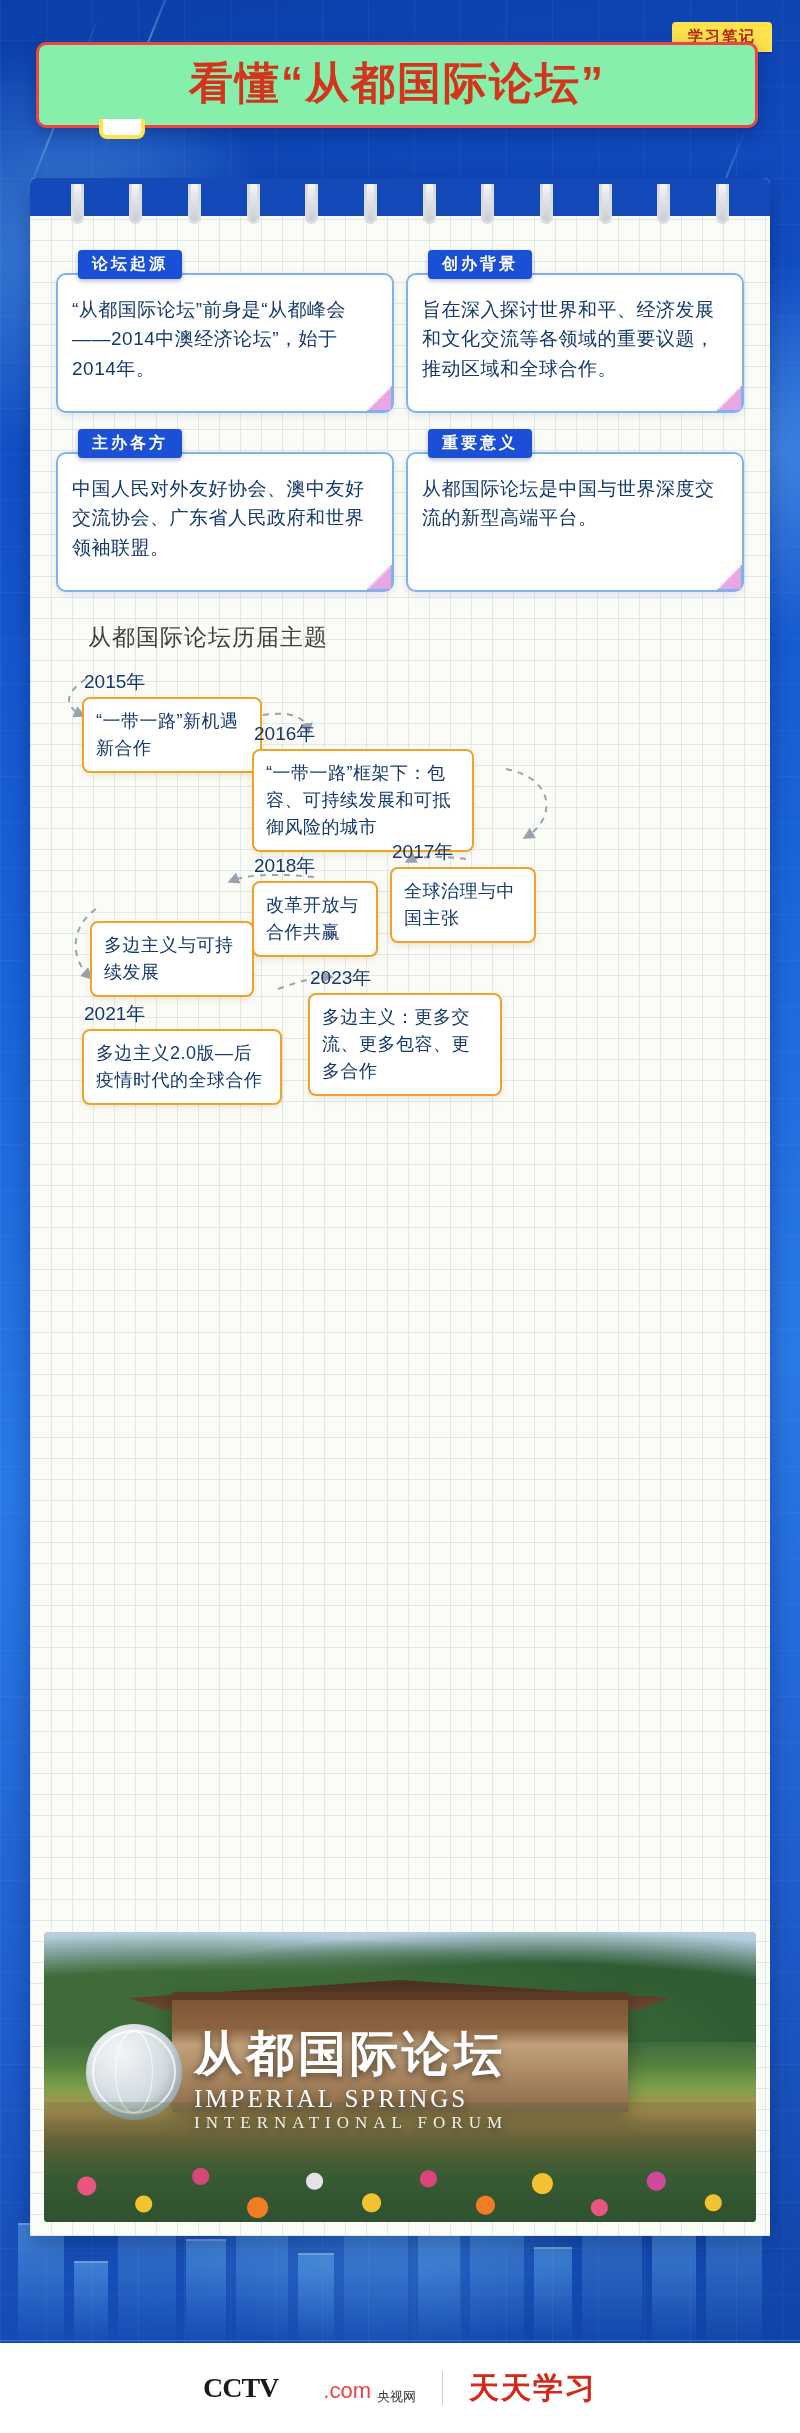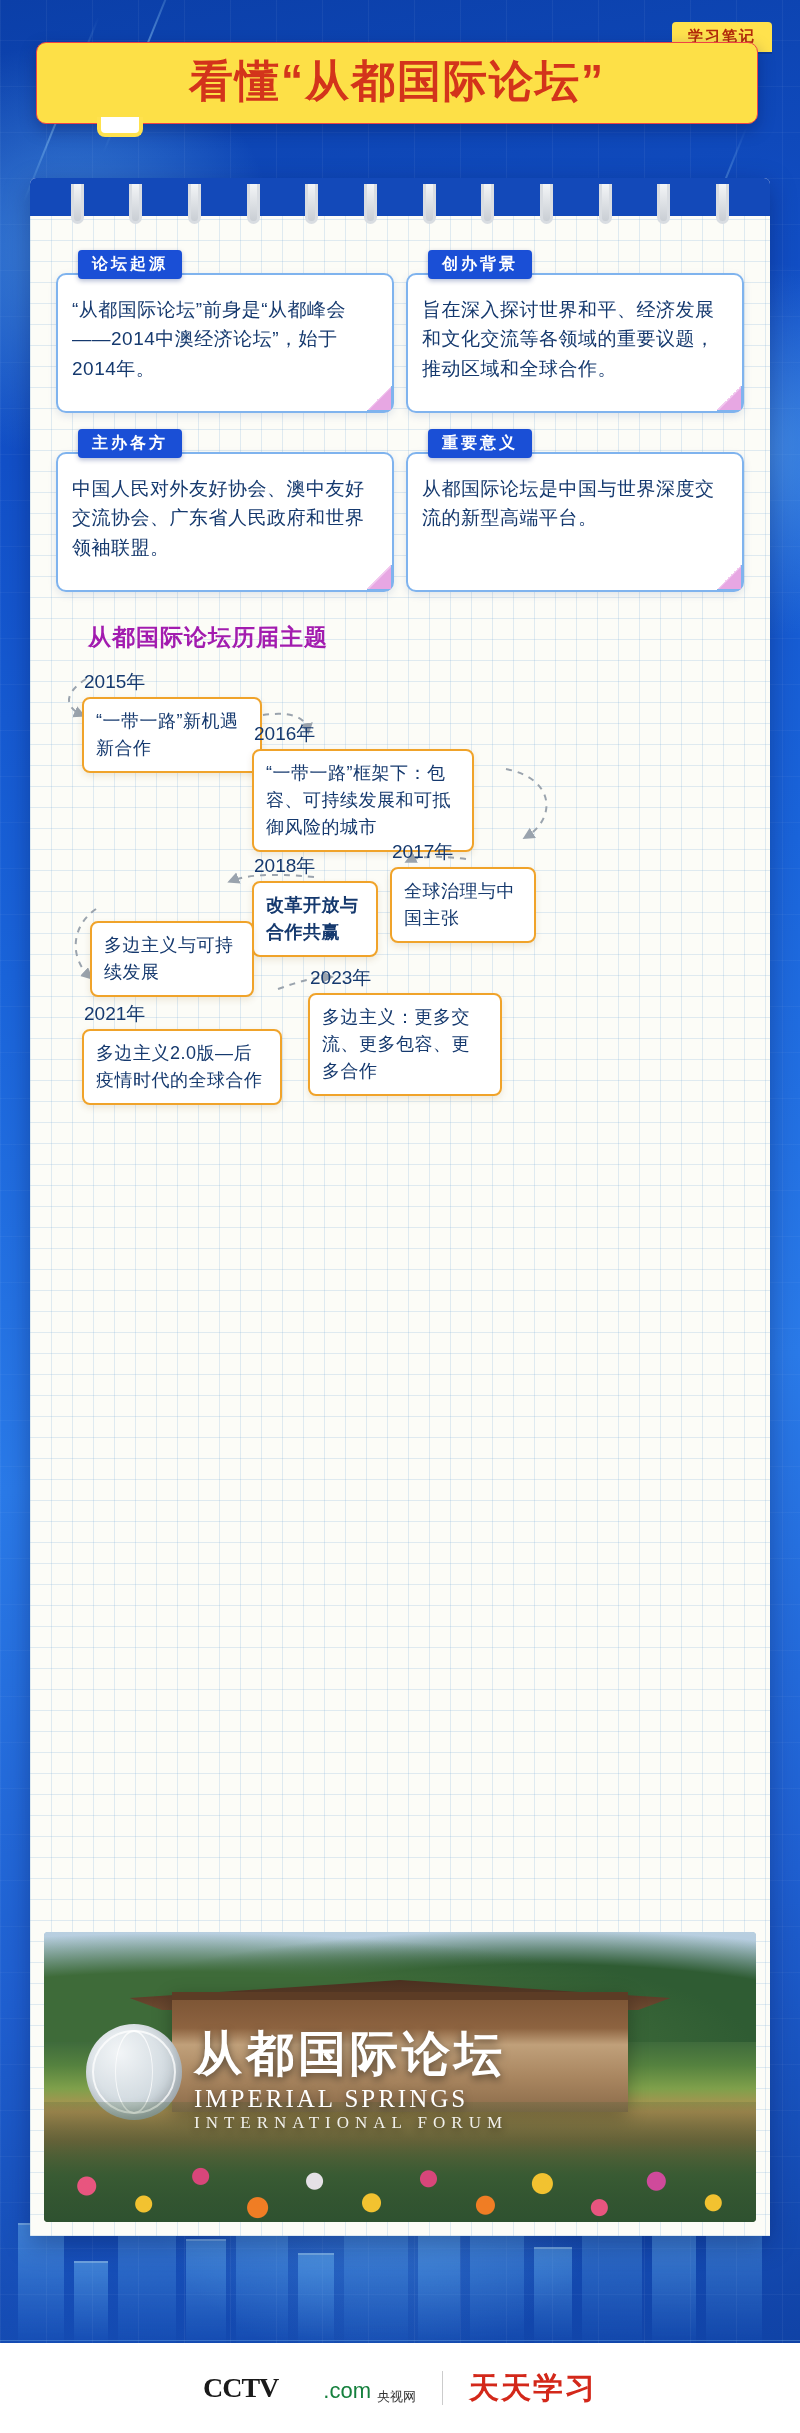--- a/index.html
+++ b/index.html
@@ -55,22 +55,22 @@
     background: #ffe24d;
     color: #b3290a;
     font-size: 15px; font-weight: bold;
     letter-spacing: 2px;
     padding: 5px 16px 6px;
     border-radius: 4px 4px 0 0;
     box-shadow: 0 2px 0 rgba(0,0,0,.15);
   }
   .title-box {
     position: absolute; left: 36px; top: 42px; right: 42px;
-    background: #fde047;
-    border: 1px solid #ef4444;
+    background: #86efac;
+    border: 3px solid #ef4444;
     border-radius: 10px;
     padding: 14px 10px 18px;
     text-align: center;
     box-shadow: 0 6px 16px rgba(0,20,80,.35);
   }
   .title-box .title {
     font-size: 44px;
     font-weight: bold;
     color: #d3341b;
     letter-spacing: 2px;
@@ -161,23 +161,23 @@
     position: absolute; right: 0; bottom: 0;
     width: 0; height: 0;
     border-left: 22px solid transparent;
     border-bottom: 22px solid #e7a7e3;
   }
   .card-h { min-height: 140px; }
 
   
   .themes { position: relative; margin-top: 12px; padding: 0 26px 0; }
   .themes-title {
-    color: #a21caf;
+    color: #404040;
     font-size: 23px;
-    font-weight: bold;
+    font-weight: normal;
     letter-spacing: 1px;
     margin: 30px 0 6px 32px;
   }
   .theme-area { position: relative; height: 420px; }
   .yearlabel {
     position: absolute;
     font-size: 19px;
     color: #15396e;
     font-weight: 500;
   }
@@ -262,21 +262,21 @@
   .photo-text .en2 { font-size: 17px; letter-spacing: 6px; font-family: "Liberation Serif", serif; opacity: .9; }
 
   
   .footer {
     position: absolute; left: 0; right: 0; bottom: 0; height: 90px;
     background: #fff;
     display: flex; align-items: center; justify-content: center; gap: 26px;
   }
   .cctv { display: flex; align-items: flex-end; gap: 6px; }
   .cctv .mark { font-size: 28px; font-weight: bold; color: #1a1a1a; font-family: "Liberation Serif", serif; letter-spacing: -1px; }
-  .cctv .dotcom { font-size: 22px; color: #15803d; margin-left: 39px; }
+  .cctv .dotcom { font-size: 22px; color: #ef4444; margin-left: 39px; }
   .cctv .cn { font-size: 13px; color: #333; line-height: 1.1; }
   .divider-v { width: 1px; height: 34px; background: #ccc; }
   .brand { font-size: 30px; font-weight: bold; color: #d3281a; letter-spacing: 2px; }
 </style>
 </head>
 <body>
 
 <div class="bg-deco">
   <div class="grid-lines"></div>
   <div class="glow g1"></div>
@@ -393,21 +393,21 @@
         <div class="yearlabel" style="left:28px; top:10px;">2015年</div>
         <div class="tbox" style="left:26px; top:38px; width:180px;">“一带一路”新机遇新合作</div>
 
         <div class="yearlabel" style="left:198px; top:62px;">2016年</div>
         <div class="tbox" style="left:196px; top:90px; width:222px;">“一带一路”框架下：包容、可持续发展和可抵御风险的城市</div>
 
         <div class="yearlabel" style="left:336px; top:180px;">2017年</div>
         <div class="tbox" style="left:334px; top:208px; width:146px;">全球治理与中国主张</div>
 
         <div class="yearlabel" style="left:198px; top:194px;">2018年</div>
-        <div class="tbox" style="left:196px; top:222px; width:126px;font-weight:bold;">改革开放与合作共赢</div>
+        <div class="tbox" style="left:196px; top:222px; width:126px;">改革开放与合作共赢</div>
 
         <div class="yearlabel" style="left:36px; top:234px;margin-top:27px;">2019年</div>
         <div class="tbox" style="left:34px; top:262px; width:164px;">多边主义与可持续发展</div>
 
         <div class="yearlabel" style="left:28px; top:342px;">2021年</div>
         <div class="tbox" style="left:26px; top:370px; width:200px;">多边主义2.0版—后疫情时代的全球合作</div>
 
         <div class="yearlabel" style="left:254px; top:306px;">2023年</div>
         <div class="tbox" style="left:252px; top:334px; width:194px;">多边主义：更多交流、更多包容、更多合作</div>
       </div>

